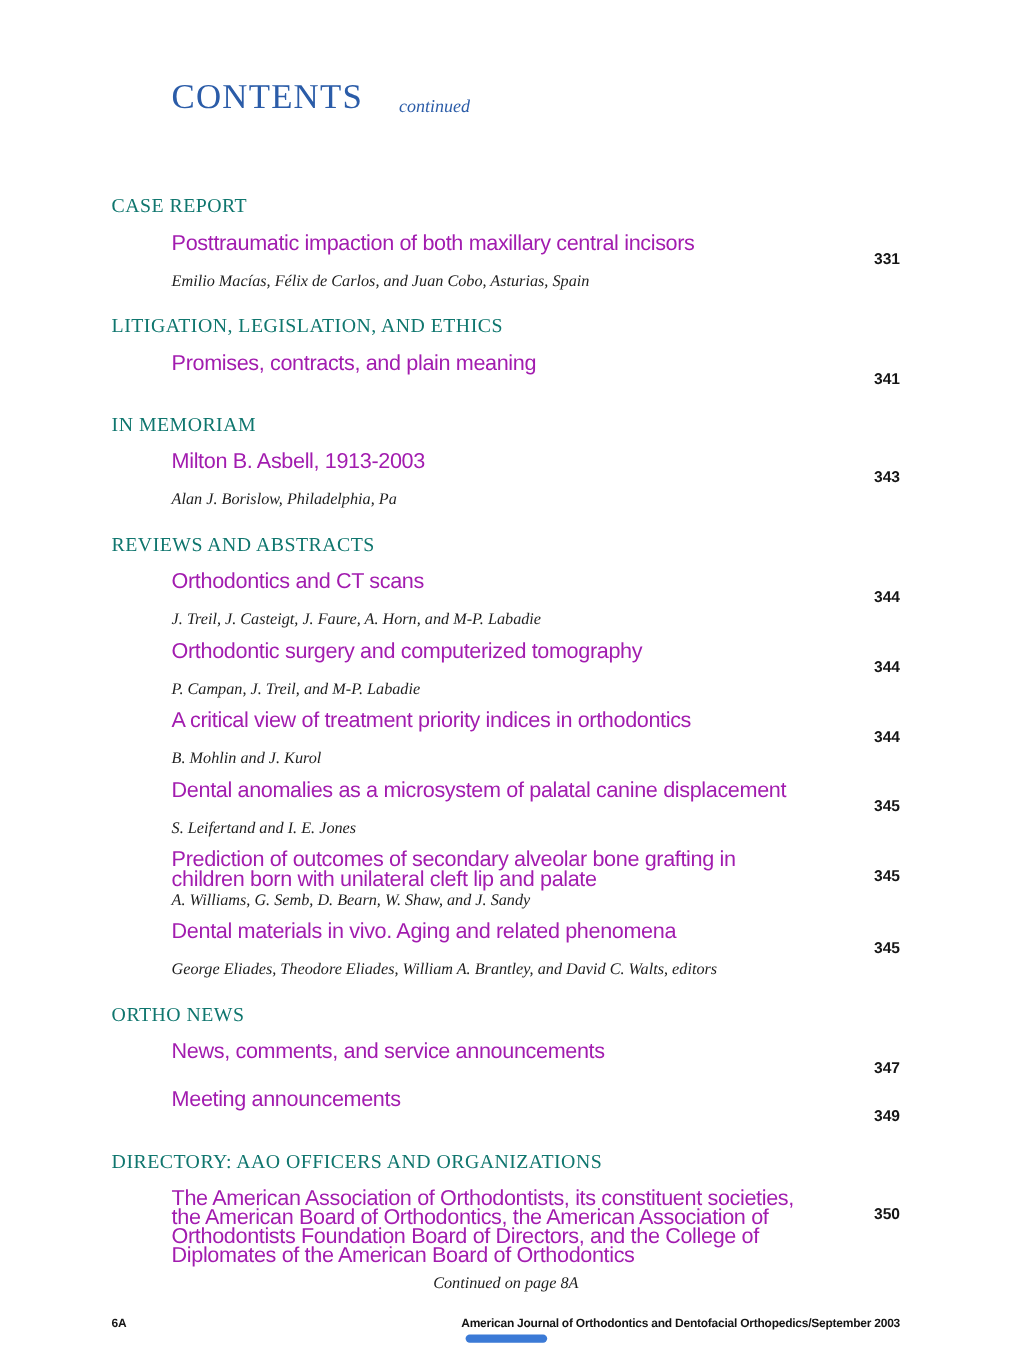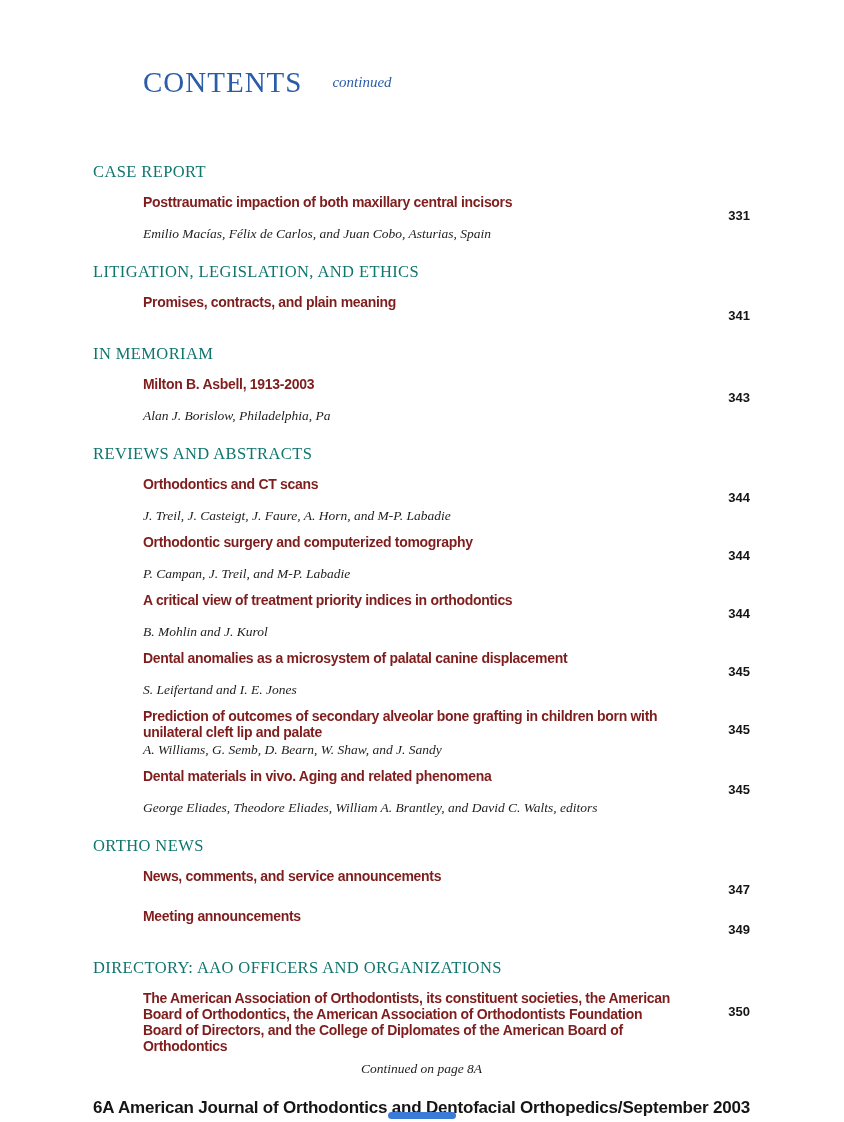--- a/index.html
+++ b/index.html
@@ -10,21 +10,21 @@
     overflow: hidden;
     font-family: "Liberation Sans", sans-serif;
     color: #1a1a1a;
   }
   .content {
     padding: 66px 94px 0 93px;
   }
   .toc-header {
     margin-left: 50px;
     display: flex;
-    align-items: center;
+    align-items: flex-end;
     height: 32px;
   }
   .toc-title {
     font-family: "Liberation Serif", serif;
     font-size: 29px;
     letter-spacing: 1px;
     font-weight: 400;
   }
   .toc-subtitle {
     font-family: "Liberation Serif", serif;
@@ -42,25 +42,25 @@
     color: #0f766e;
     line-height: 20px;
     margin-bottom: 12px;
   }
   .entries { margin-left: 50px; }
   .entry { margin-bottom: 10px; }
   .entry:last-child { margin-bottom: 0; }
   .entry-row { display: flex; align-items: flex-start; }
   .entry-title {
     flex: 1;
-    font-weight: bold;
-    font-size: 14px;
+    font-weight: normal;
+    font-size: 18px;
     line-height: 16px;
     letter-spacing: -0.3px;
-    color: #7f1d1d;
+    color: #a21caf;
     padding-right: 34px;
     max-width: 600px;
   }
   .entry-page {
     flex-shrink: 0;
     width: 46px;
     text-align: right;
     font-weight: bold;
     font-size: 13px;
     line-height: 16px;
@@ -83,21 +83,21 @@
     font-size: 13.5px;
     line-height: 17px;
     color: #1d1d1d;
   }
   .page-footer {
     margin-top: 21px;
     display: flex;
     justify-content: space-between;
     align-items: baseline;
     font-weight: bold;
-    font-size: 17px;
+    font-size: 10px;
     letter-spacing: -0.2px;
     color: #151515;
   }
   .bottom-bar {
     position: absolute;
     left: 50%;
     transform: translateX(-50%);
     bottom: 3px;
     width: 68px;
     height: 7px;

